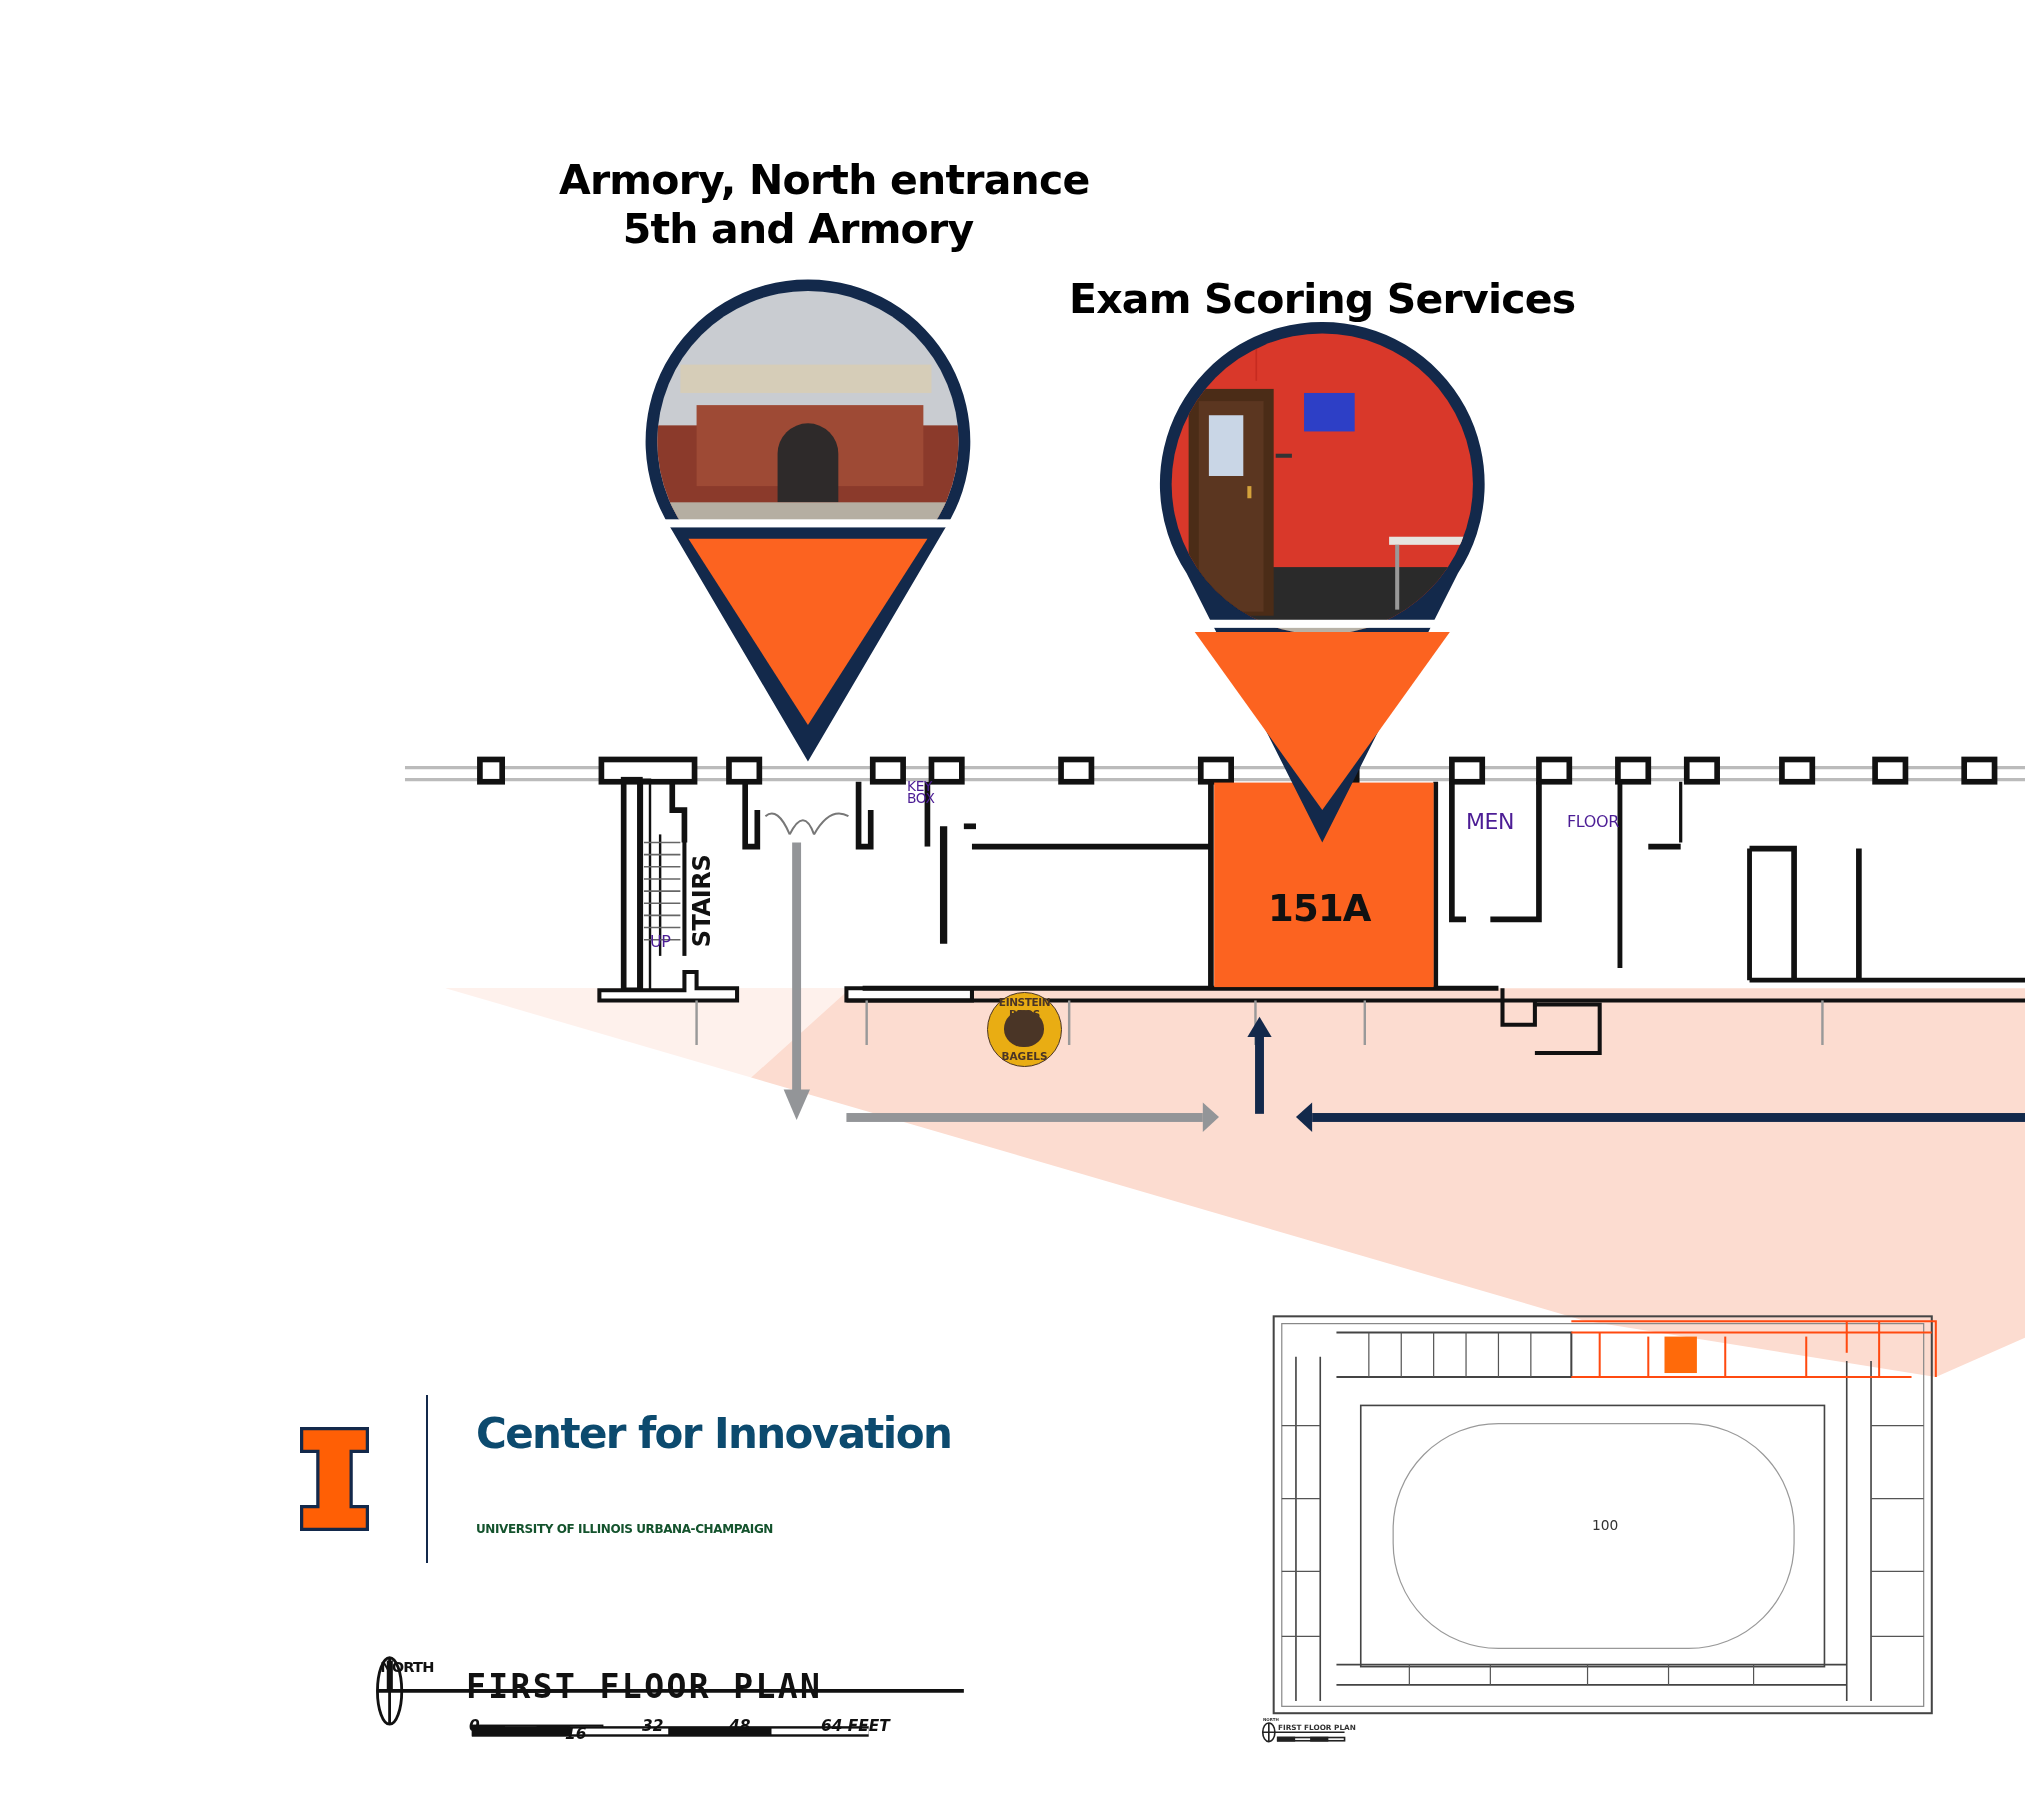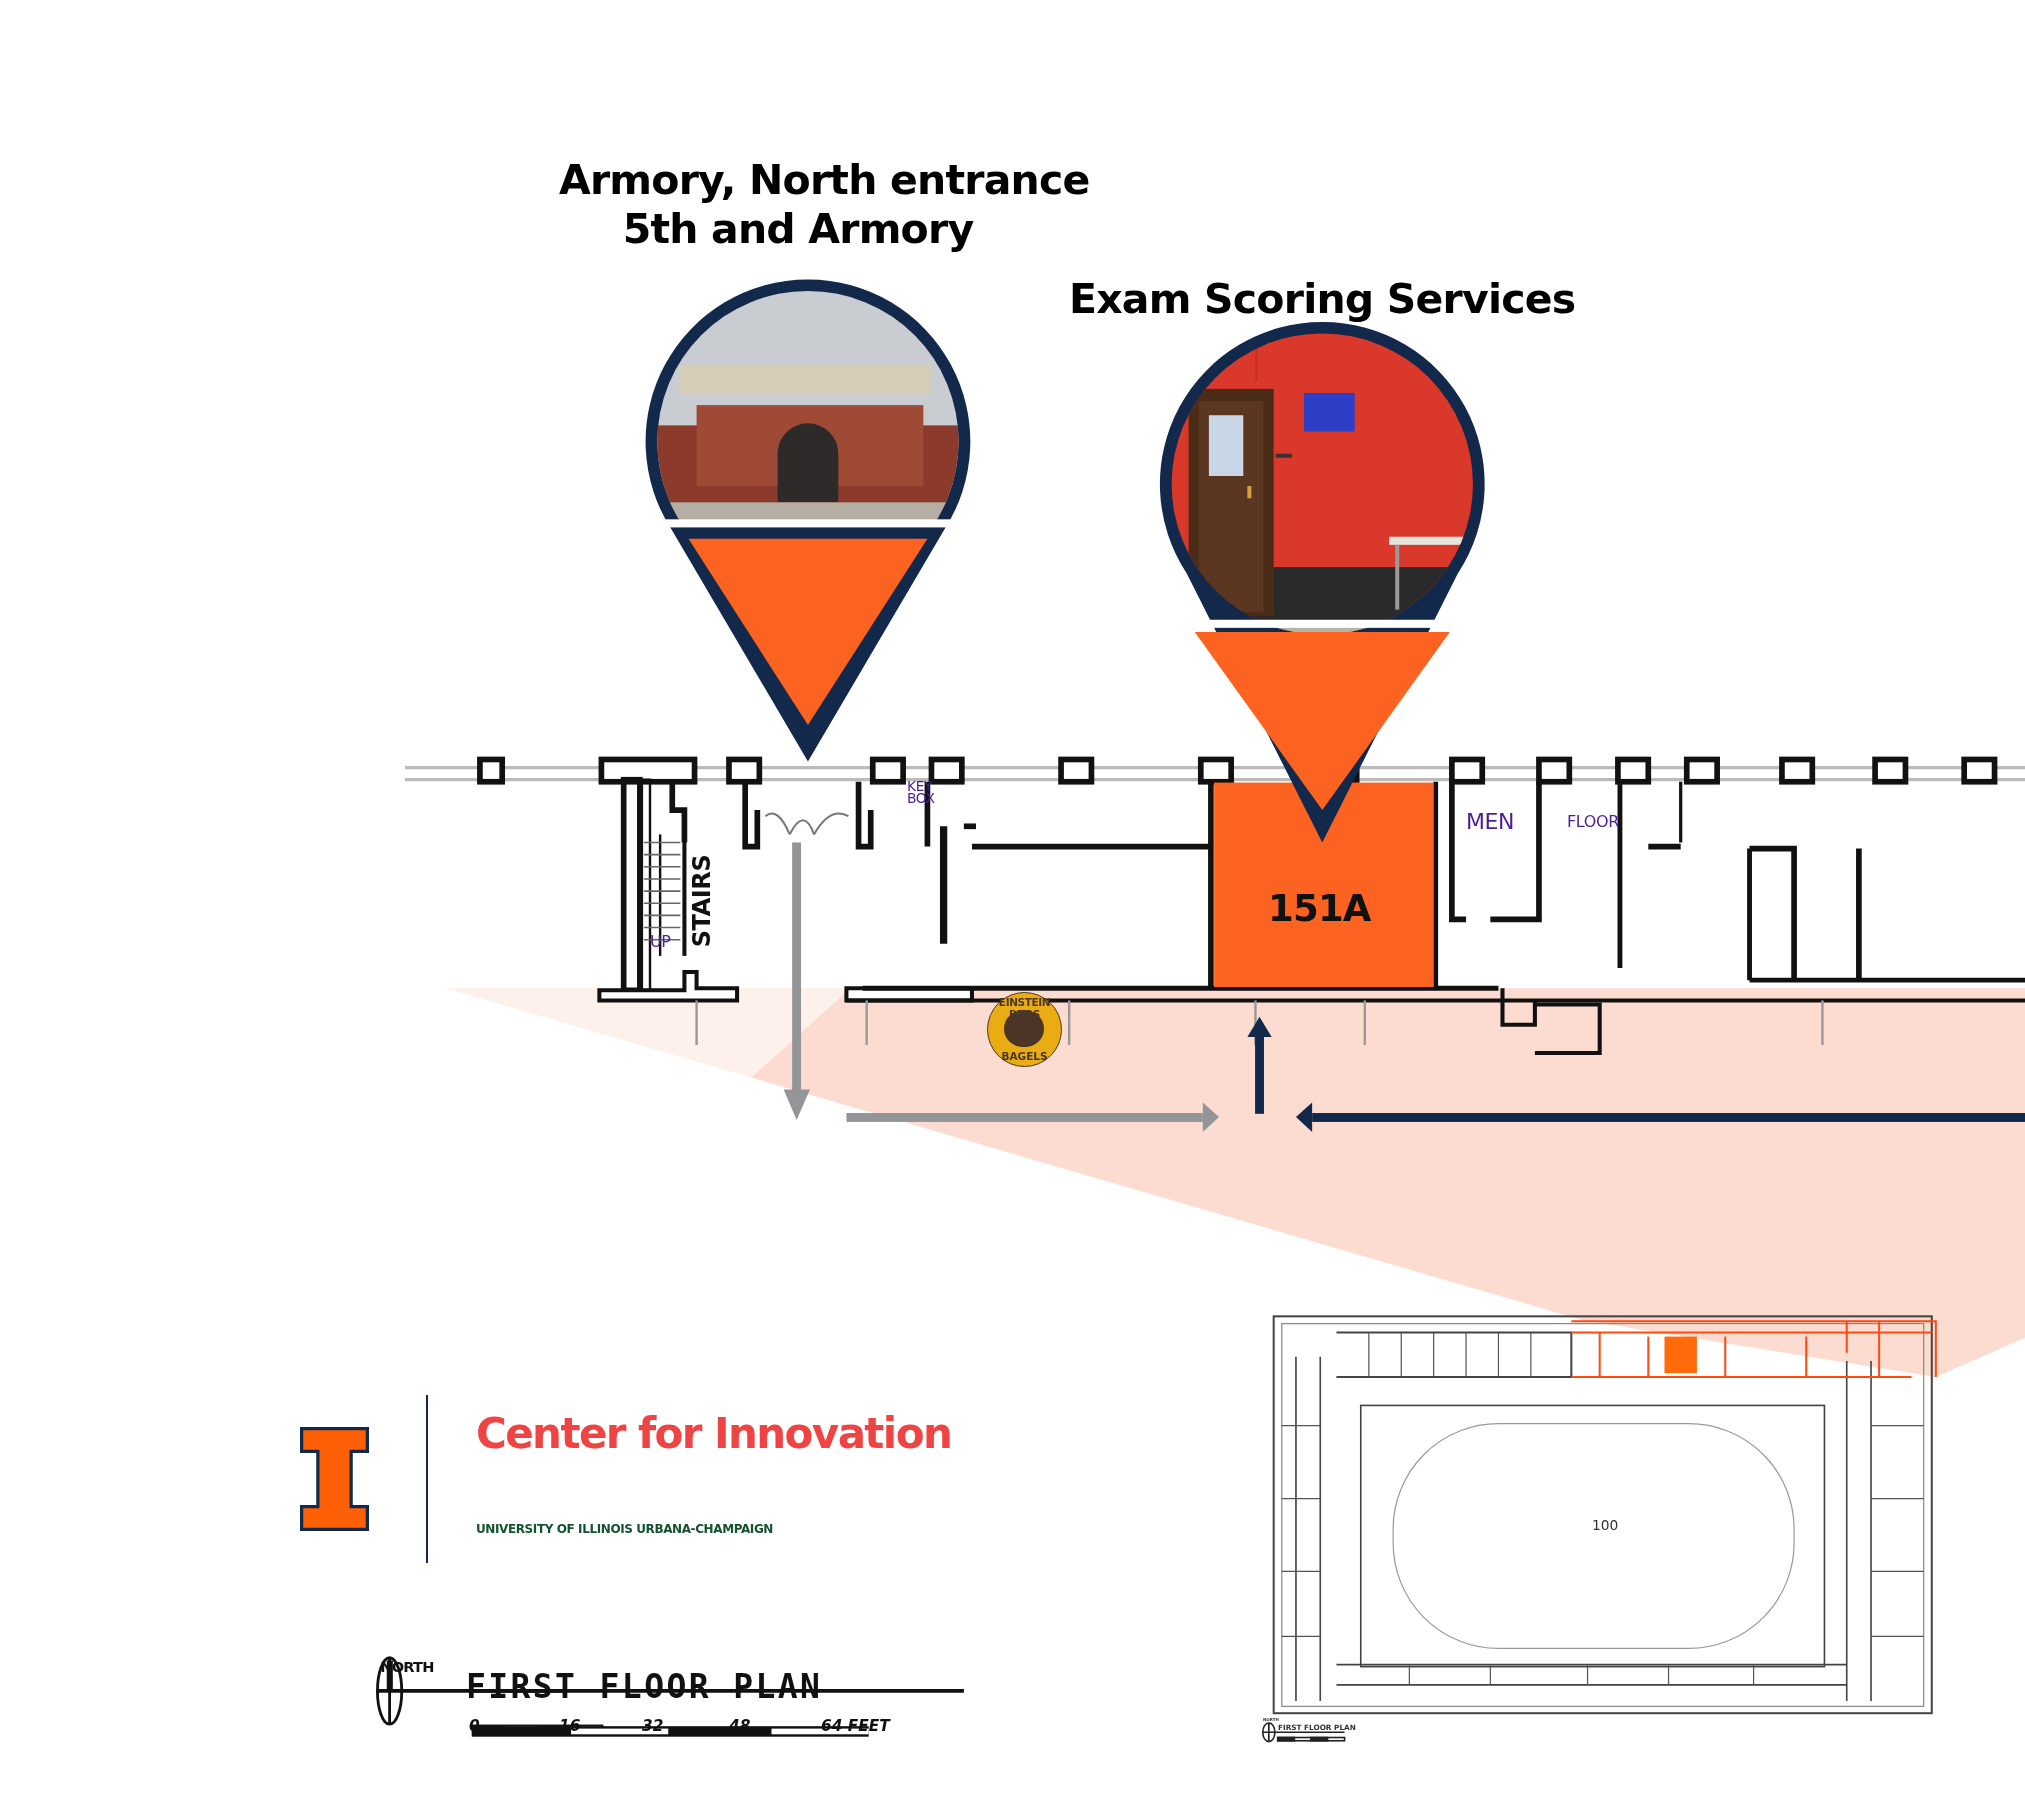--- a/index.html
+++ b/index.html
@@ -5,21 +5,21 @@
   html, body { margin: 0; padding: 0; background: #ffffff; }
   body { width: 3233px; height: 1815px; position: relative; overflow: hidden; font-family: "DejaVu Sans", "Liberation Sans", sans-serif; }
   .stage { position: absolute; left: 0; top: 0; width: 3233px; height: 1815px; }
   svg.map { position: absolute; left: 0; top: 0; width: 3233px; height: 1815px; }
   .label { position: absolute; text-align: center; font-weight: bold; color: #000; font-family: "DejaVu Sans", sans-serif; font-size: 41px; line-height: 49px; letter-spacing: -0.8px; white-space: nowrap; }
   .room-label { position: absolute; font-weight: bold; color: #111; font-family: "DejaVu Sans", sans-serif; font-size: 37px; letter-spacing: -0.8px; }
   .plan-text { position: absolute; color: #4c1d95; font-family: "DejaVu Sans", sans-serif; font-size: 21px; letter-spacing: -0.4px; }
   .logo-wrap { position: absolute; left: 296px; top: 1385px; width: 689px; height: 182px; }
   .logo-i { position: absolute; left: 4px; top: 42px; width: 69px; height: 104px; }
   .logo-divider { position: absolute; left: 130px; top: 10px; width: 2.4px; height: 168px; background: #13294b; }
-  .logo-title { position: absolute; left: 180px; top: 24px; color: #ef4444; font-family: "DejaVu Sans", sans-serif; font-weight: bold; font-size: 42px; line-height: 49px; letter-spacing: -1.6px; white-space: nowrap; }
+  .logo-title { position: absolute; left: 180px; top: 24px; color: #0c4a6e; font-family: "DejaVu Sans", sans-serif; font-weight: bold; font-size: 42px; line-height: 49px; letter-spacing: -1.6px; white-space: nowrap; }
   .logo-sub { position: absolute; left: 180px; top: 137px; color: #14532d; font-family: "DejaVu Sans", sans-serif; font-weight: bold; font-size: 12px; letter-spacing: -0.4px; white-space: nowrap; }
   .scale-wrap { position: absolute; left: 373px; top: 1648px; width: 567px; height: 101px; }
   .scale-title { position: absolute; left: 93px; top: 19.4px; font-family: "DejaVu Sans Mono", monospace; font-size: 33px; font-weight: bold; letter-spacing: 2.4px; color: #111; white-space: nowrap; }
   .scale-north { position: absolute; left: 7.3px; top: 10px; font-family: "DejaVu Sans", sans-serif; font-size: 14.6px; font-weight: bold; color: #111; letter-spacing: -0.8px; }
   .scale-tick { position: absolute; top: 69px; font-family: "DejaVu Sans", sans-serif; font-size: 15.4px; font-weight: bold; font-style: italic; color: #111; }
   .mini-label { position: absolute; font-family: "DejaVu Sans", sans-serif; color: #333; }
   .bagel { position: absolute; left: 987px; top: 992px; width: 75px; height: 75px; border-radius: 50%; background: #e9ad13; border: 1.6px solid #4a3526; box-sizing: border-box; }
   .bagel-inner { position: absolute; left: 16px; top: 17px; width: 40px; height: 37px; border-radius: 50% 50% 48% 48%; background: #4a3526; }
   .bagel-text-top { position: absolute; left: 0; top: 3.2px; width: 100%; text-align: center; font-size: 10.5px; font-weight: bold; color: #4a3526; letter-spacing: -0.4px; }
   .bagel-text-bottom { position: absolute; left: 0; bottom: 4px; width: 100%; text-align: center; font-size: 10.5px; font-weight: bold; color: #4a3526; }
@@ -376,20 +376,20 @@
     <div class="logo-title">
       <div>Center for Innovation</div>
     </div>
     <div class="logo-sub">UNIVERSITY OF ILLINOIS URBANA-CHAMPAIGN</div>
   </div>
 
   <div class="scale-wrap">
     <div class="scale-north">NORTH</div>
     <div class="scale-title">FIRST FLOOR PLAN</div>
     <div class="scale-tick" style="left:96px;">0</div>
-    <div class="scale-tick" style="left:186px;">16</div>
+    <div class="scale-tick" style="left:192px;margin-top:8px;">16</div>
     <div class="scale-tick" style="left:269px;">32</div>
     <div class="scale-tick" style="left:356px;">48</div>
     <div class="scale-tick" style="left:448px;">64 FEET</div>
   </div>
 
 </div>
 
 
 </body></html>

